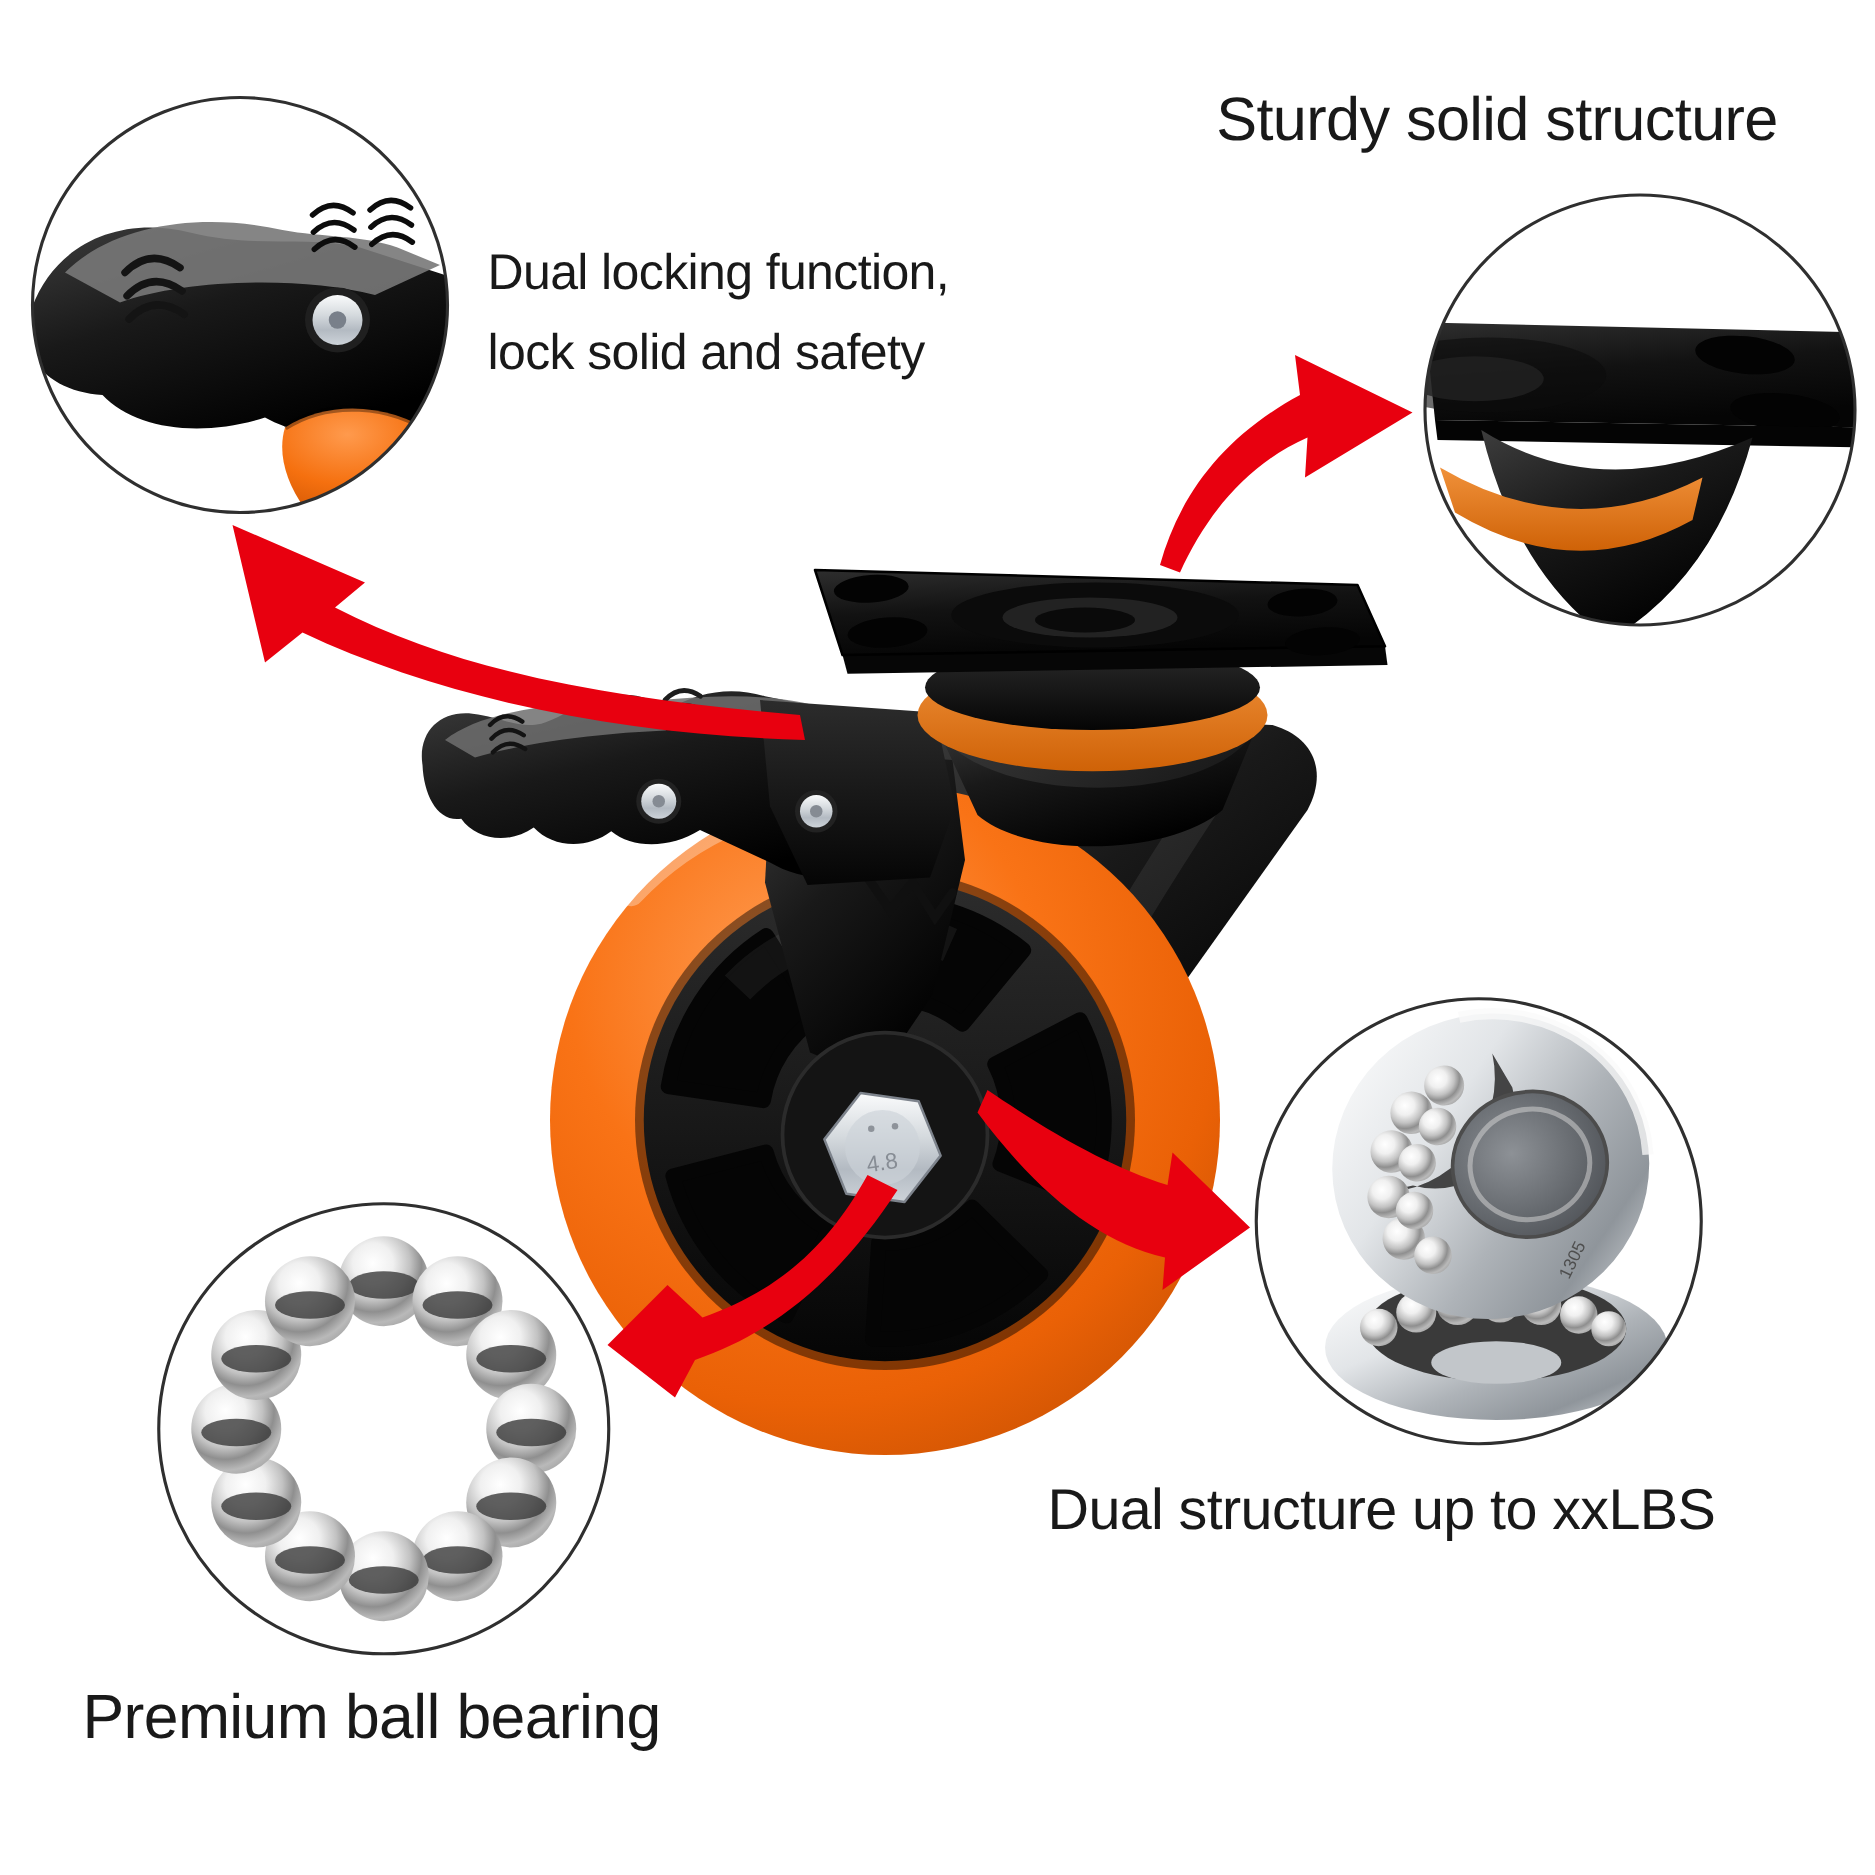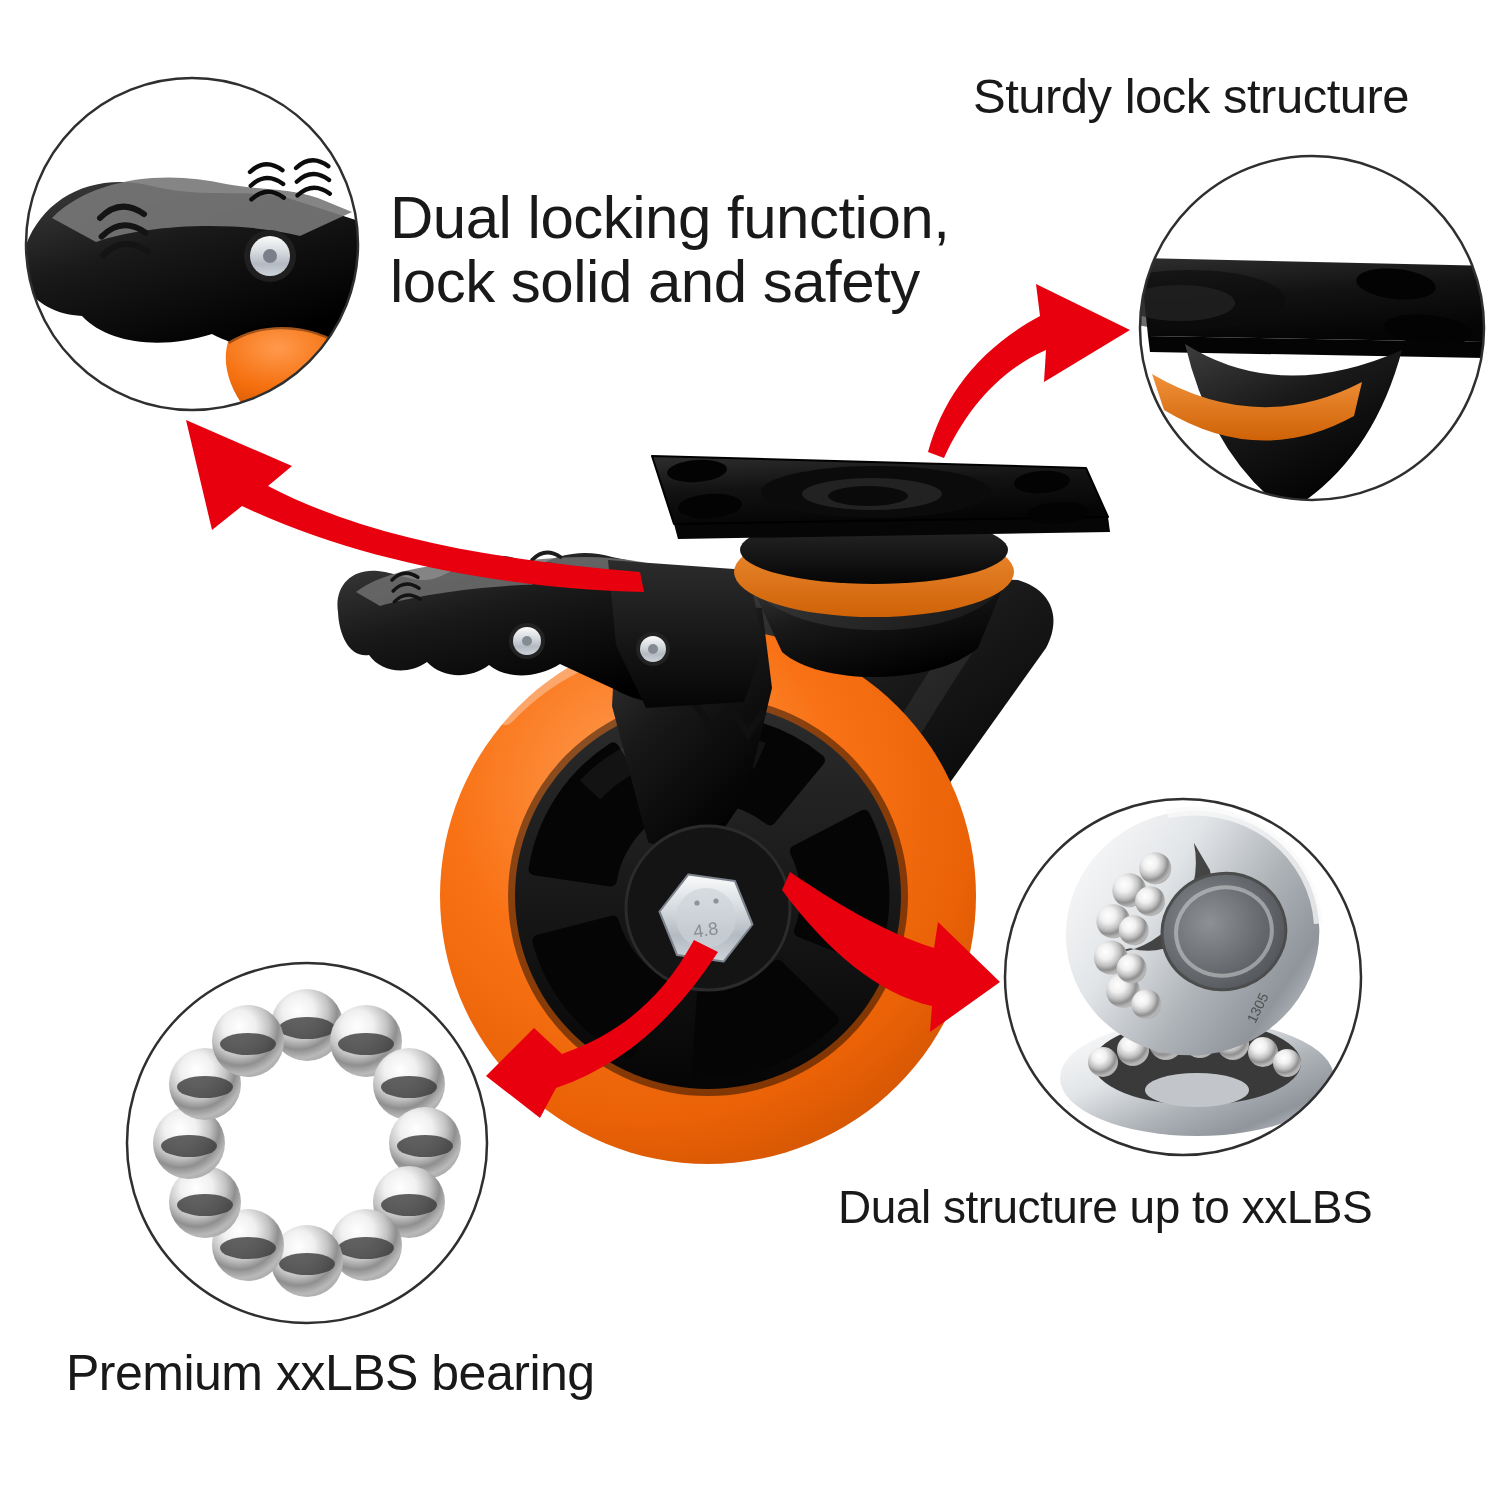--- a/index.html
+++ b/index.html
@@ -3,21 +3,21 @@
 <meta charset="utf-8">
 <style>
   html,body{margin:0;padding:0;background:#ffffff;}
   .stage{
     position:relative;width:1500px;height:1500px;background:#ffffff;overflow:hidden;
     font-family:"Liberation Sans", sans-serif;color:#191919;
   }
   .stage svg{position:absolute;left:0;top:0;}
   .caption{position:absolute;white-space:nowrap;color:#191919;letter-spacing:-0.5px;}
   .cap-steel{left:973px;top:68px;font-size:49px;}
-  .cap-lock{left:390px;top:186px;font-size:60px;line-height:64px;}
+  .cap-lock{left:390px;top:186px;font-size:40px;line-height:64px;}
   .cap-lock span{display:block;}
   .cap-ball{left:66px;top:1344px;font-size:50px;}
   .cap-bear{left:838px;top:1180px;font-size:46px;}
 </style>
 </head>
 <body>
 
 <div class="stage">
 
 <svg width="1500" height="1500" viewBox="0 0 1500 1500">
@@ -279,21 +279,21 @@
             <circle cx="1158" cy="893" r="15" fill="url(#gBall)"></circle>
         <ellipse cx="1224" cy="938" rx="62" ry="58" fill="url(#gHole)" stroke="#4c4c4c" stroke-width="3"></ellipse>
         <ellipse cx="1224" cy="938" rx="48" ry="44" fill="none" stroke="#cfcfcf" stroke-opacity="0.55" stroke-width="4"></ellipse>
       </g>
       <text x="0" y="0" font-size="14" fill="#4f4f4f" text-anchor="middle" transform="translate(1262,1010) rotate(-64)">1305</text>
     </g>
     <circle cx="1183" cy="977" r="178" fill="none" stroke="#2f2f2f" stroke-width="2.5"></circle>
   </g>
 </svg>
 
-  <div class="caption cap-steel">Sturdy lock structure</div>
+  <div class="caption cap-steel">Sturdy solid structure</div>
   <div class="caption cap-lock">
     <span>Dual locking function,</span>
     <span>lock solid and safety</span>
   </div>
-  <div class="caption cap-ball">Premium xxLBS bearing</div>
+  <div class="caption cap-ball">Premium ball bearing</div>
   <div class="caption cap-bear">Dual structure up to xxLBS</div>
 
 </div>
 
 </body></html>

